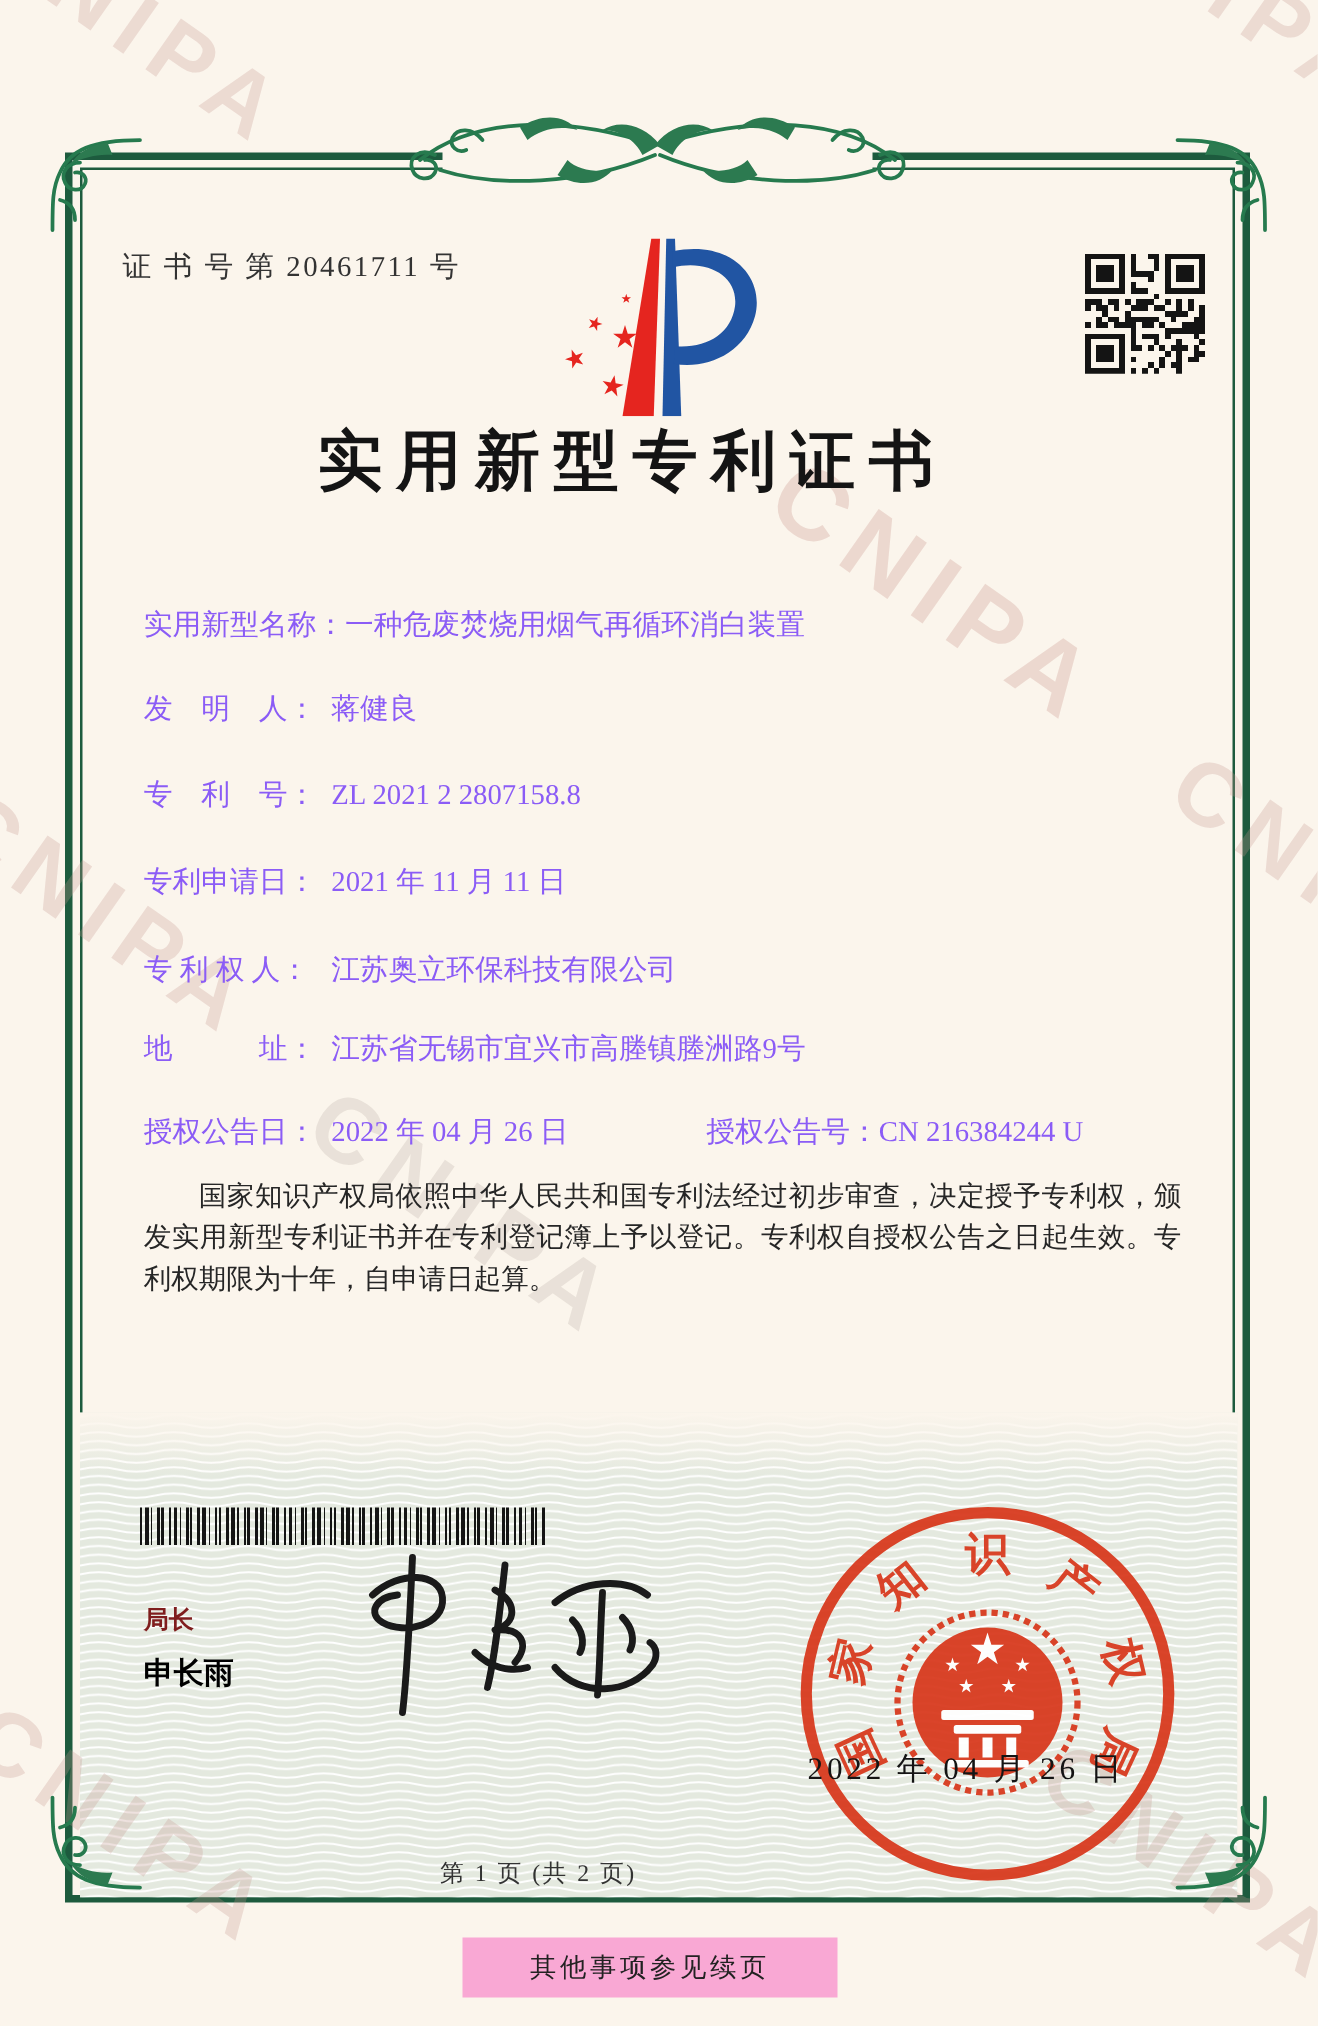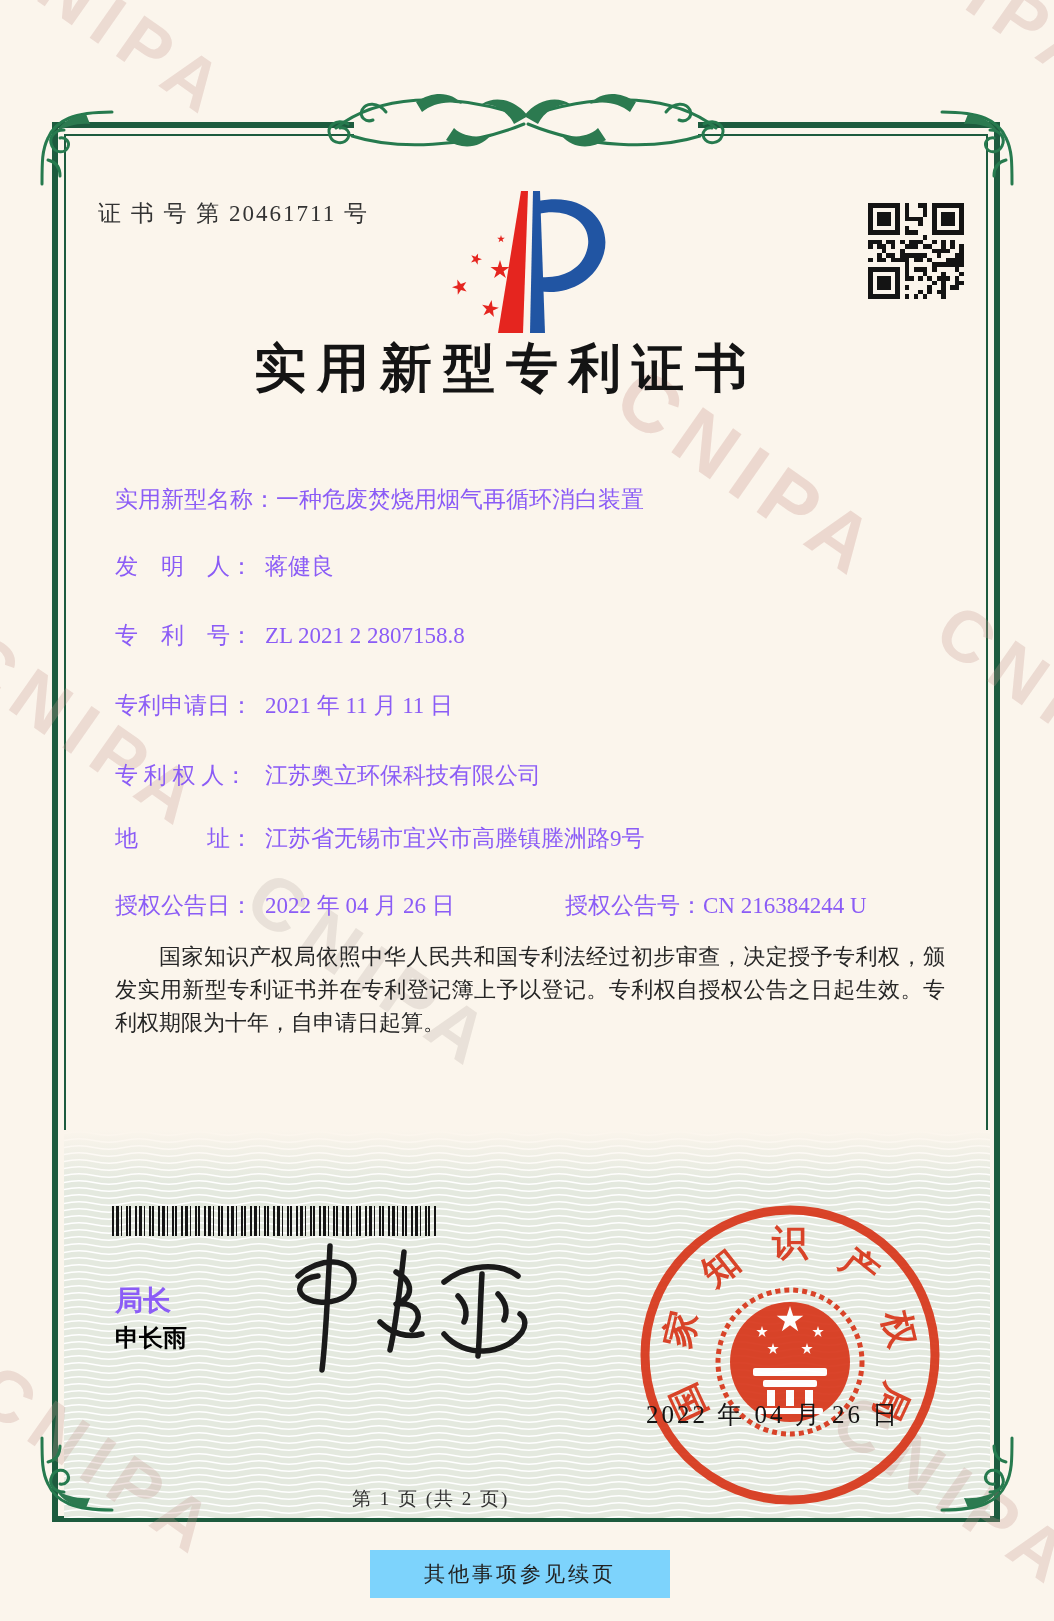--- a/index.html
+++ b/index.html
@@ -50,31 +50,31 @@
   .waves{left:64px;top:1130px;z-index:1}
   .wave-fade{left:64px;top:1130px;width:926px;height:52px;z-index:1;
              background:linear-gradient(#fbf5ec,rgba(251,245,236,0))}
 
   .barcode{left:112px;top:1206px;width:324px;height:30px;z-index:4;
     background:repeating-linear-gradient(90deg,#141414 0 2px,transparent 2px 4px,
       #141414 4px 7px,transparent 7px 9px,#141414 9px 10px,transparent 10px 14px,
       #141414 14px 16px,transparent 16px 17px,#141414 17px 19px,transparent 19px 23px)}
 
   .director-title{left:115px;top:1282px;font-family:Liberation Serif, serif;
-                  font-weight:bold;font-size:28px;color:#8b5cf6;z-index:4}
+                  font-weight:bold;font-size:20px;color:#7f1d1d;z-index:4}
   .director-name{left:115px;top:1322px;font-family:Liberation Mono, monospace;
                  font-weight:bold;font-size:24px;color:#000000;z-index:4}
   .signature{left:268px;top:1238px;z-index:4}
 
   .seal{left:635px;top:1200px;z-index:3;opacity:.93}
   .seal-date{left:646px;top:1398px;font-size:25px;letter-spacing:3px;color:#141414;z-index:5;white-space:nowrap}
 
   .page-num{left:352px;top:1486px;width:300px;text-align:left;font-size:19px;
             letter-spacing:2px;color:#333;z-index:4}
-  .cont-note{left:370px;top:1550px;width:300px;height:48px;background:#7dd3fc;
+  .cont-note{left:370px;top:1550px;width:300px;height:48px;background:#f9a8d4;
              text-align:center;line-height:48px;font-size:21px;letter-spacing:3px;
              color:#222;z-index:4}
 </style>
 </head>
 <body>
 
 <span class="wm wm-a">CNIPA</span>
 <span class="wm wm-b">CNIPA</span>
 <span class="wm wm-c">CNIPA</span>
 <span class="wm wm-d">CNIPA</span>

